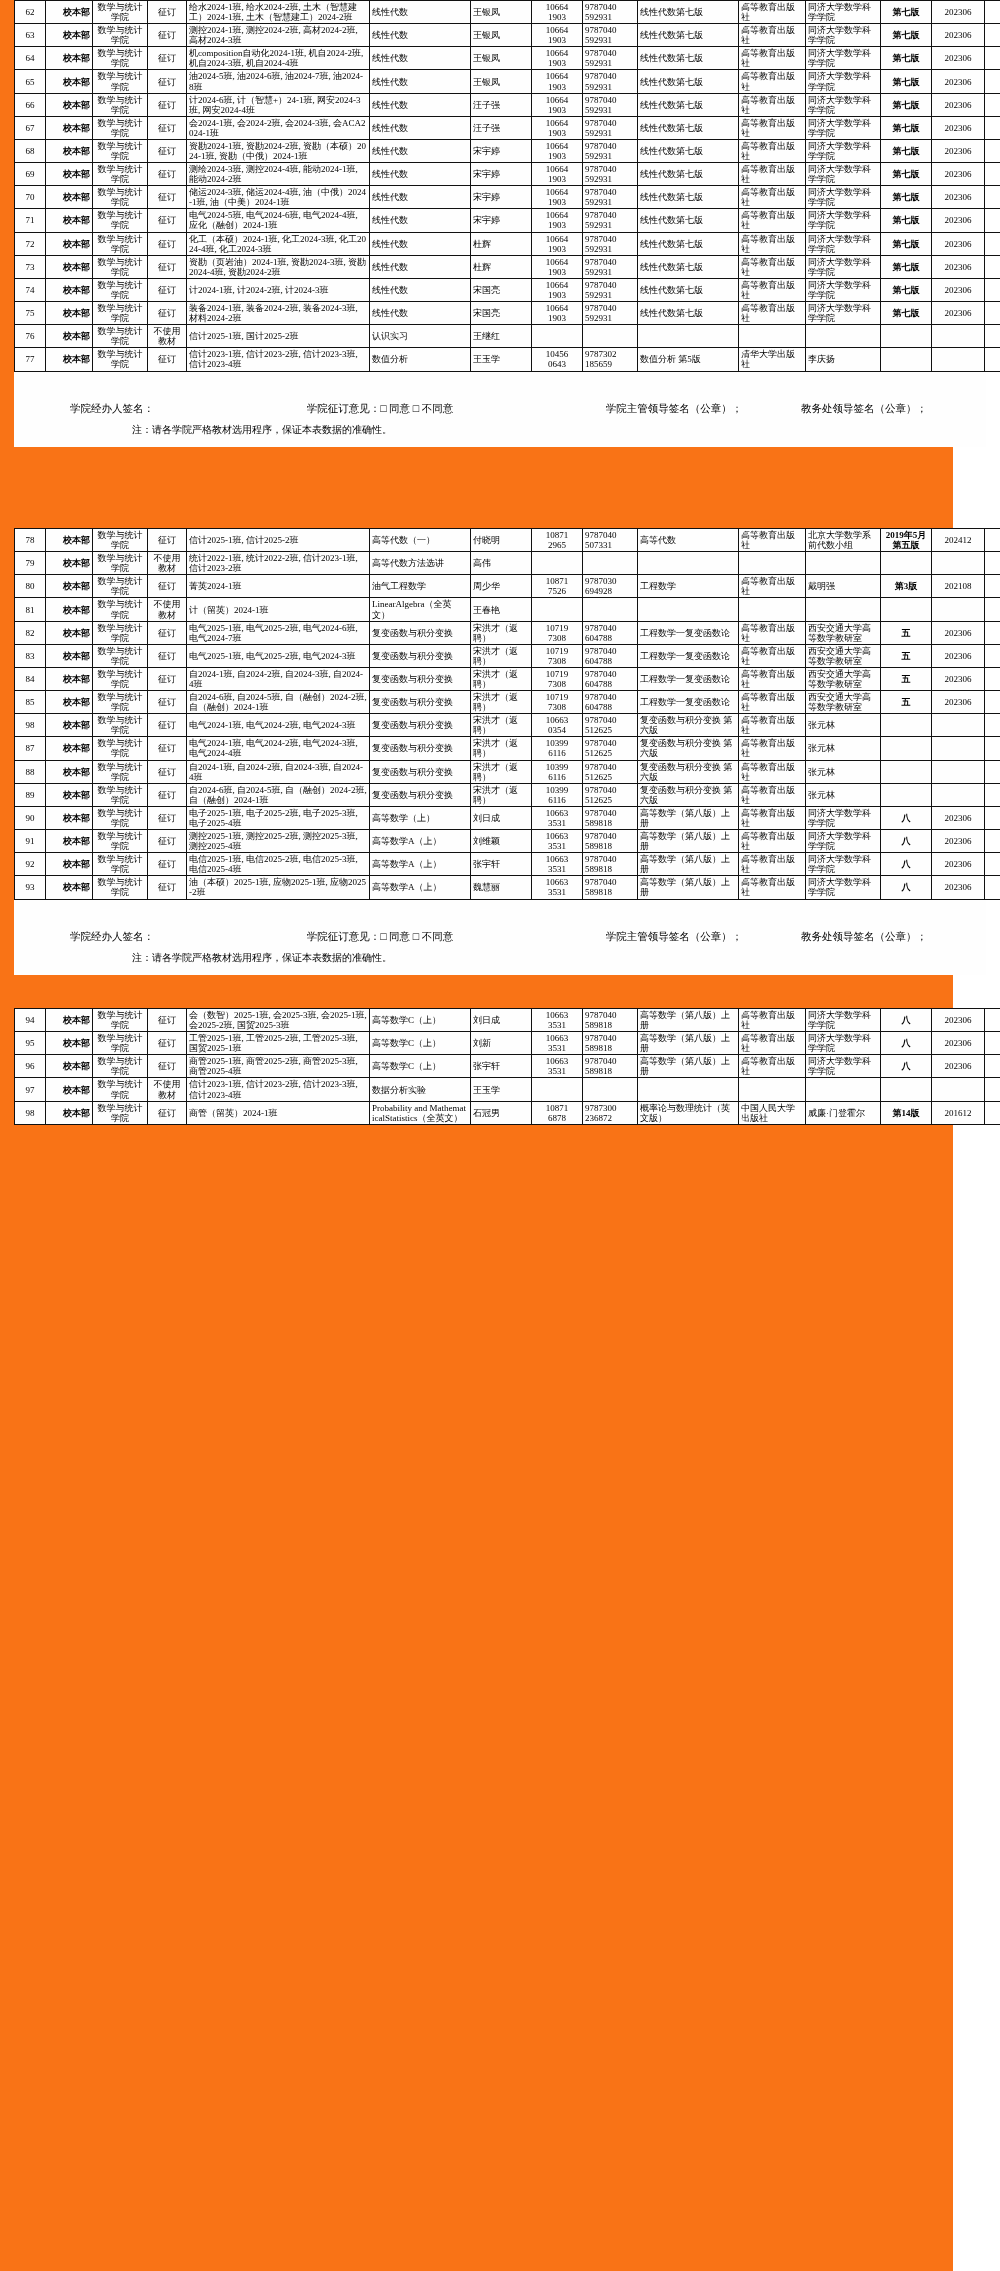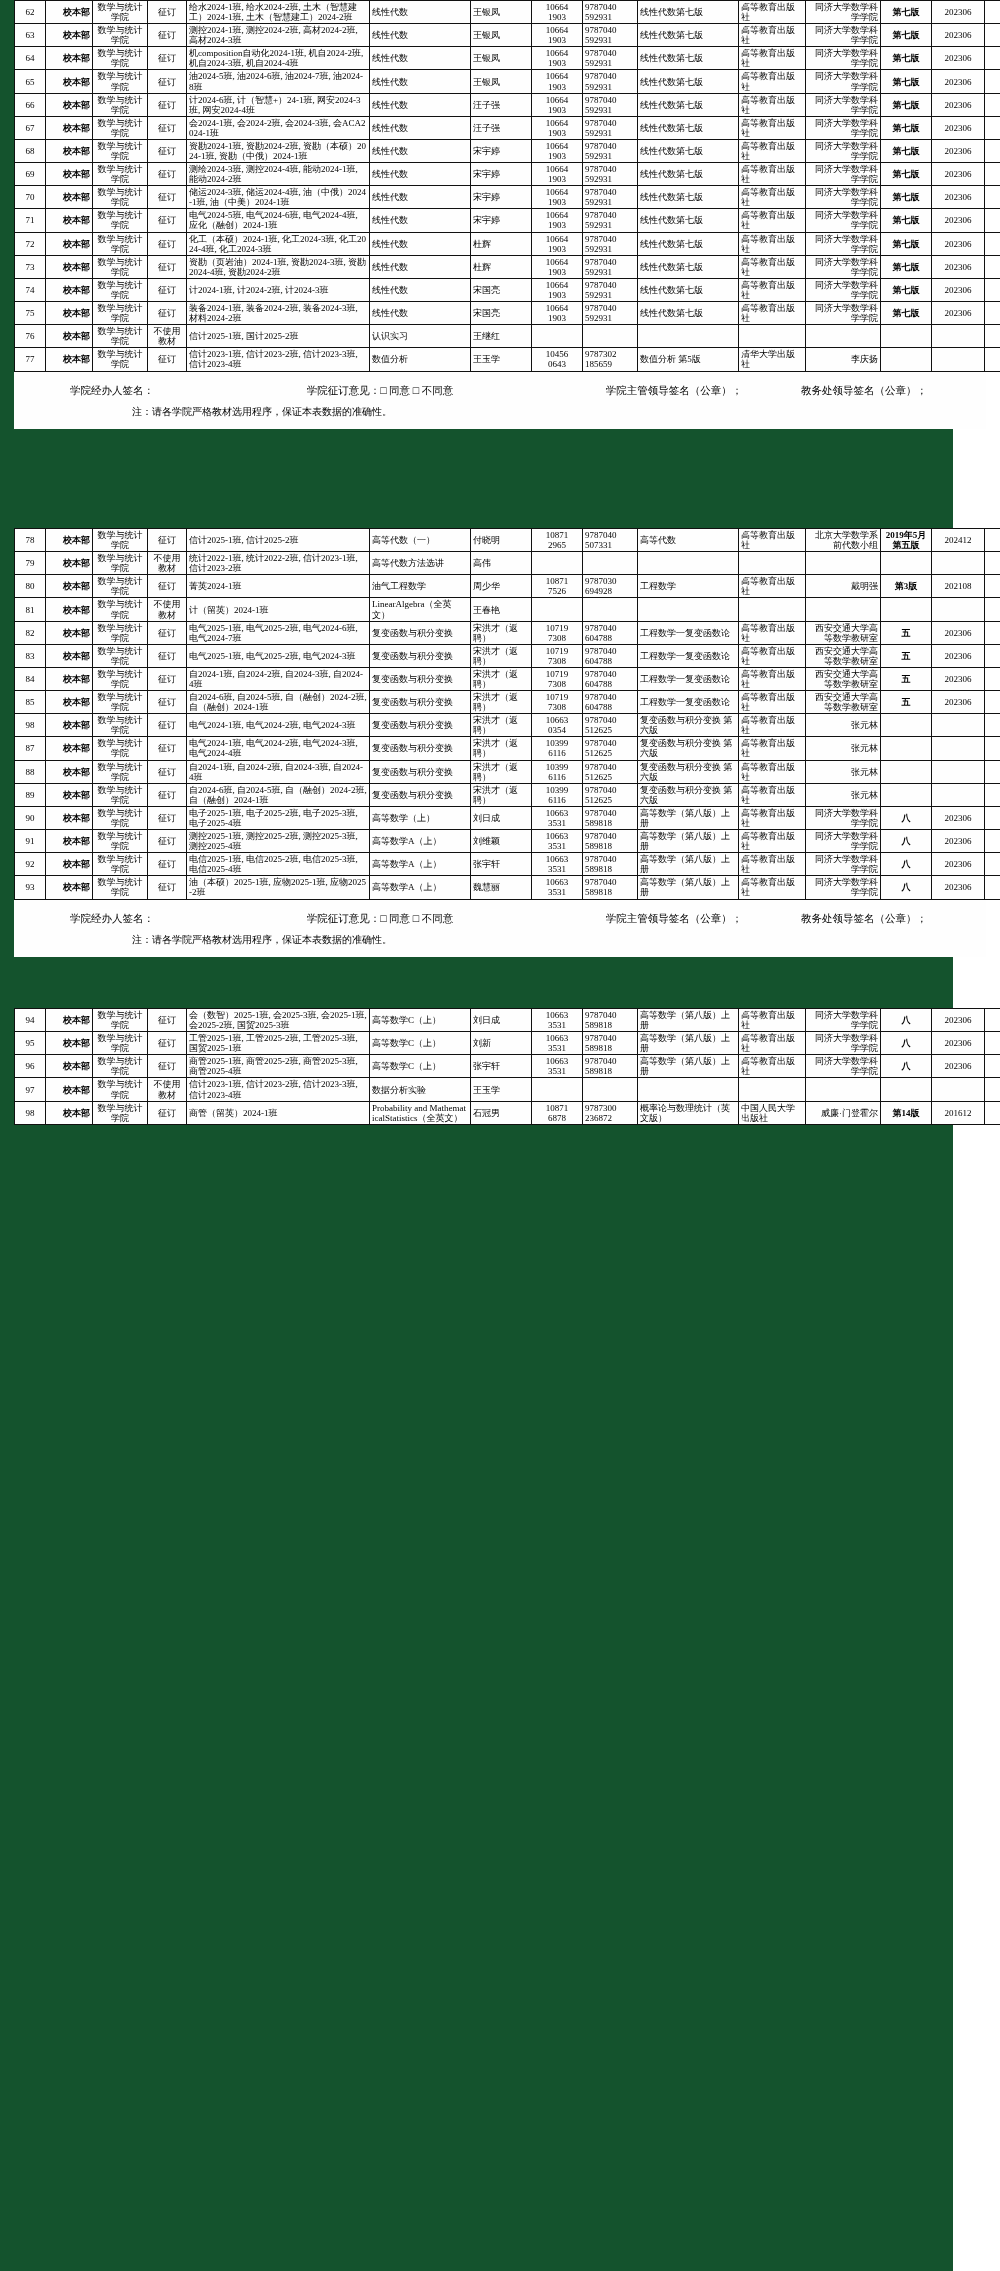--- a/index.html
+++ b/index.html
@@ -12,21 +12,21 @@
     height: 2271px;
     font-family: "Liberation Serif", "DejaVu Serif", serif;
     color: #000;
     position: relative;
     overflow: hidden;
   }
   .page {
     position: relative;
     width: 953px;
     height: 2271px;
-    background: #14532d;
+    background: #f97316;
   }
   .scan-block {
     position: absolute;
     left: 14px;
     width: 972px;
     background: #fefefe;
   }
   #block1 { top: 0px; }
   #block2 { top: 528px; }
   #block3 { top: 1008px; }
@@ -49,33 +49,33 @@
   .c-campus  { width: 42px; text-align: right; font-weight: bold; }
   .c-college { width: 50px; text-align: center; }
   .c-order   { width: 34px; text-align: center; }
   .c-classes { width: 178px; text-align: left; }
   .c-course  { width: 96px; text-align: left; }
   .c-teacher { width: 56px; text-align: left; }
   .c-isbn    { width: 46px; text-align: center; }
   .c-isbn2   { width: 50px; text-align: left; }
   .c-book    { width: 96px; text-align: left; }
   .c-press   { width: 62px; text-align: left; border-radius: 10px; }
-  .c-author  { width: 70px; text-align: right; }
+  .c-author  { width: 70px; text-align: left; }
   .c-ed      { width: 46px; text-align: center; font-weight: bold; }
   .c-date    { width: 48px; text-align: center; }
   .c-qty     { width: 34px; text-align: right; padding-right: 4px; }
 
   .footer-line {
     font-size: 10.5px;
     padding: 12px 0 0 0;
     text-align: left;
     white-space: nowrap;
   }
   .footer-line .seg { display: inline-block; }
-  .f1 { padding-left: 56px; }
+  .f1 { padding-left: 56px; margin-top: 18px; }
   .f2 { padding-left: 150px; }
   .f3 { padding-left: 150px; }
   .note-line {
     font-size: 10px;
     padding: 7px 0 10px 118px;
     text-align: left;
   }
 </style>
 </head>
 <body>

